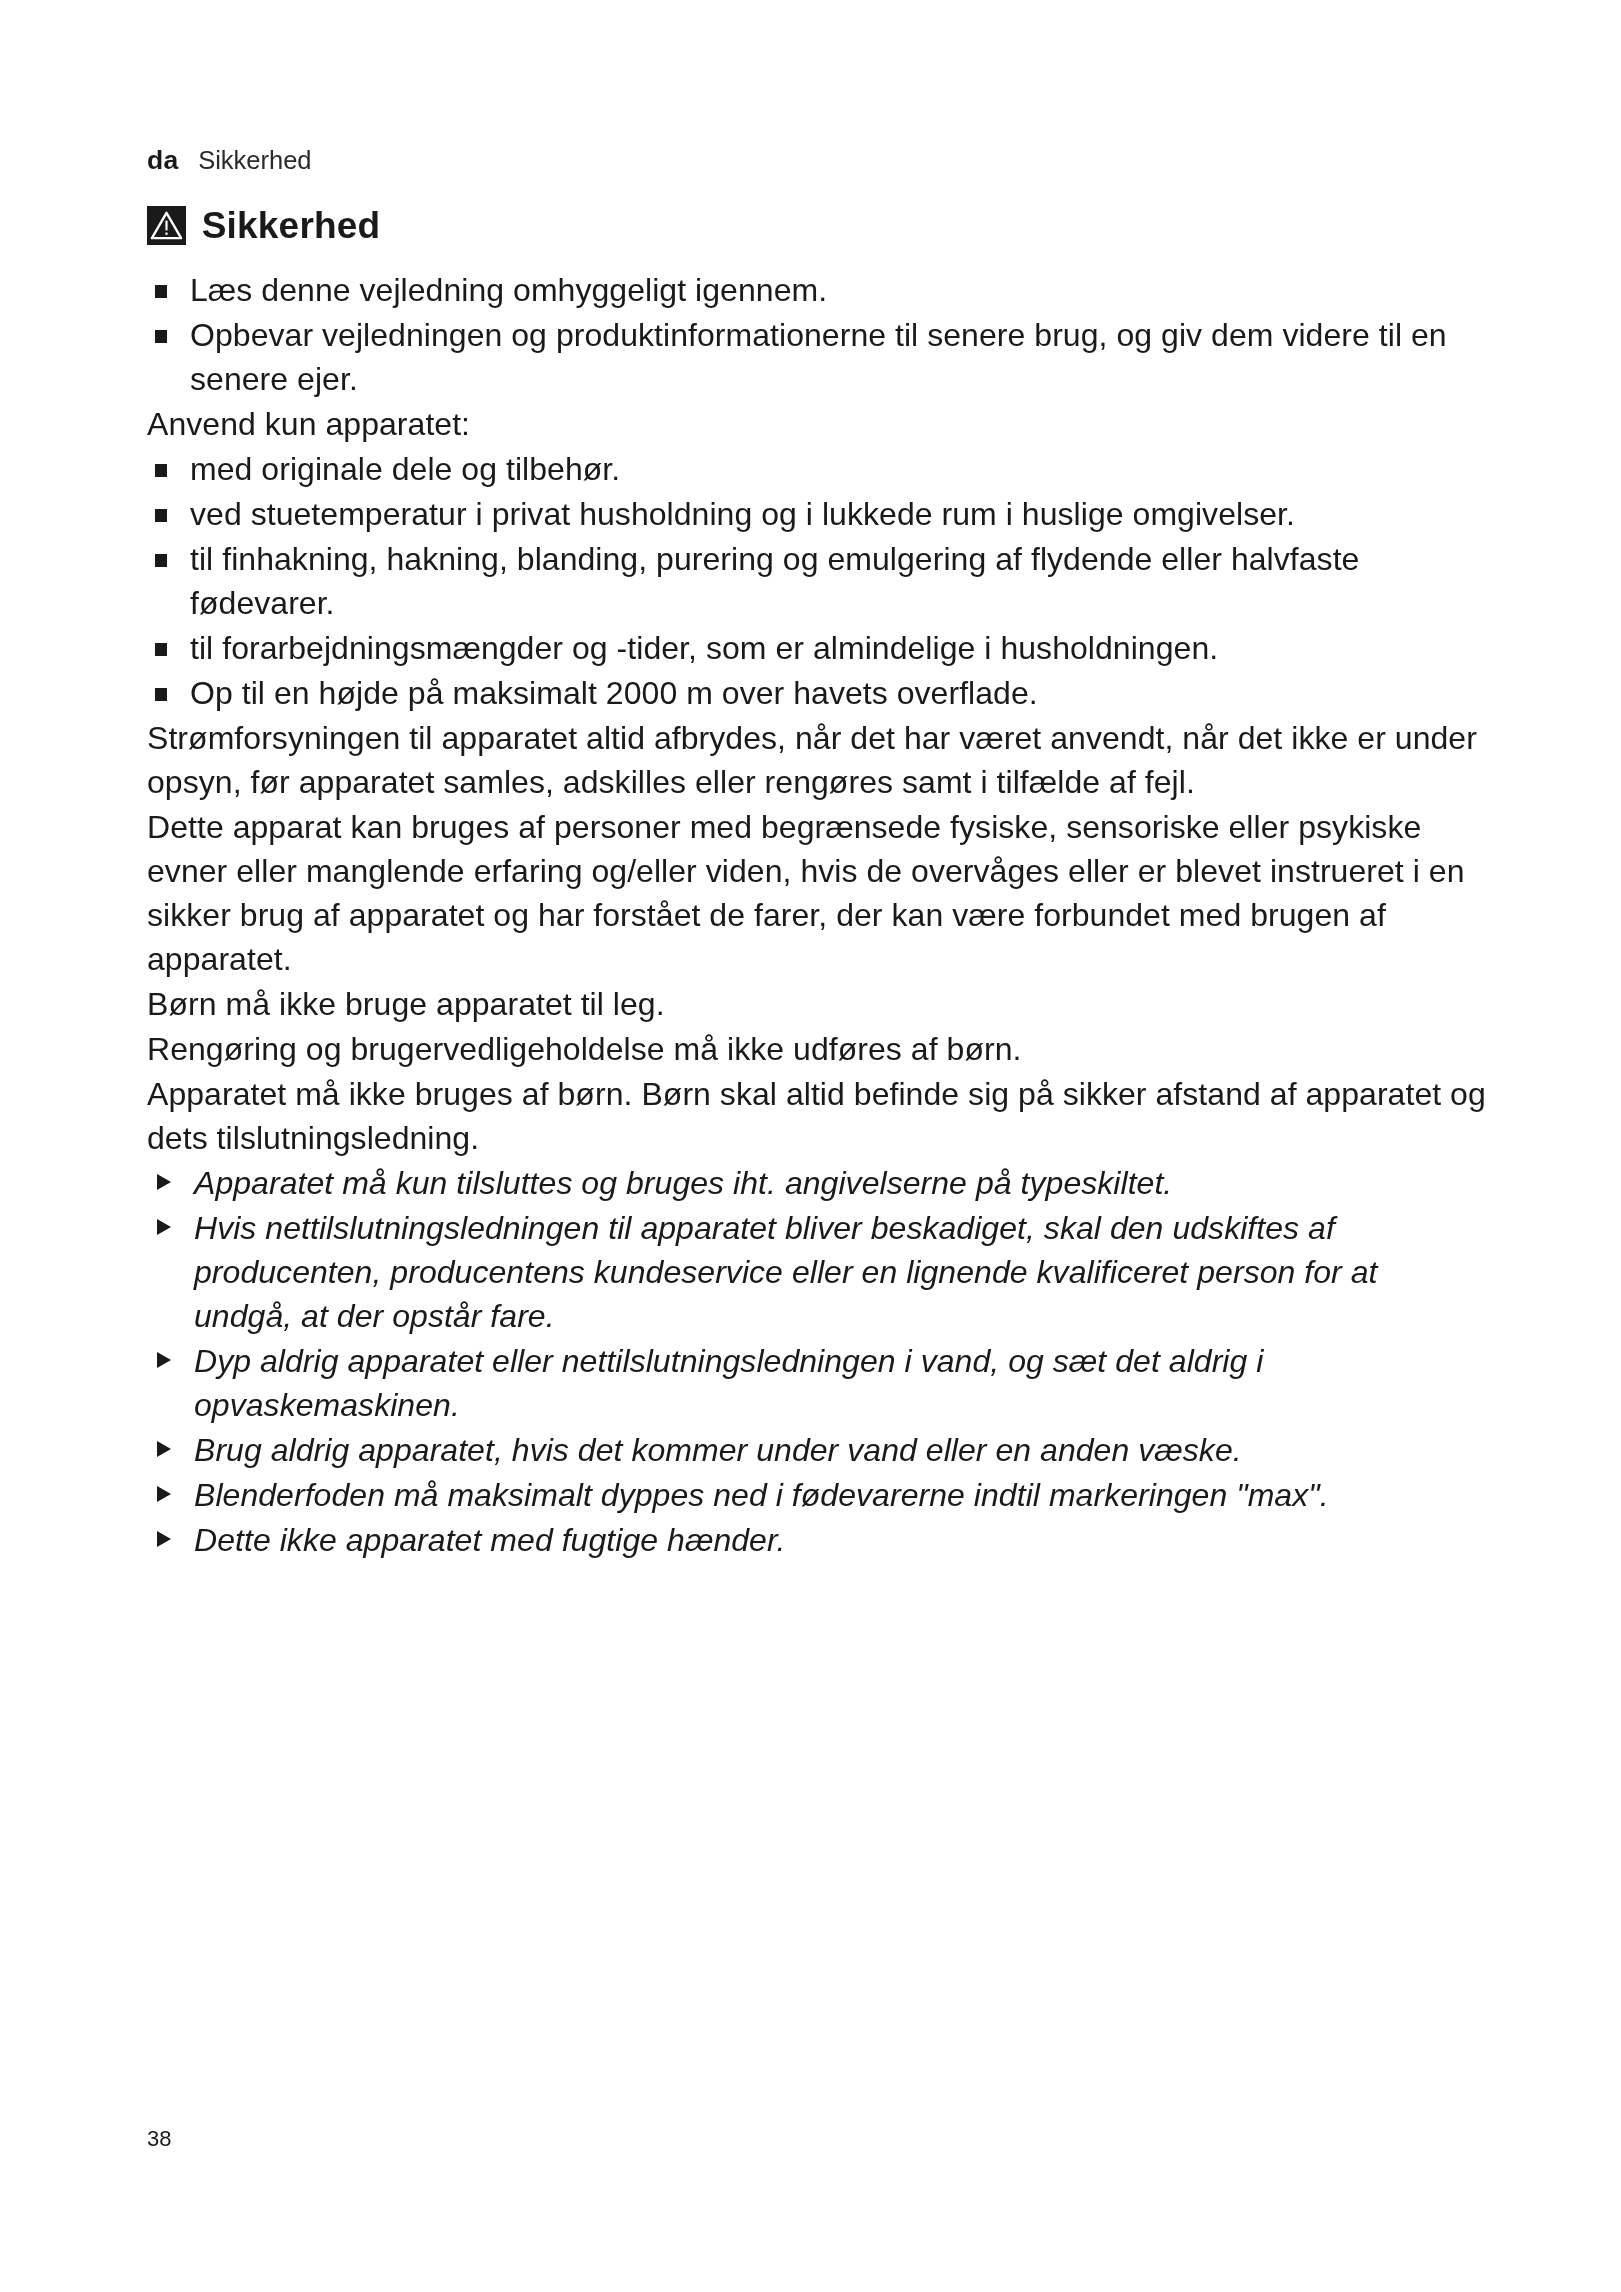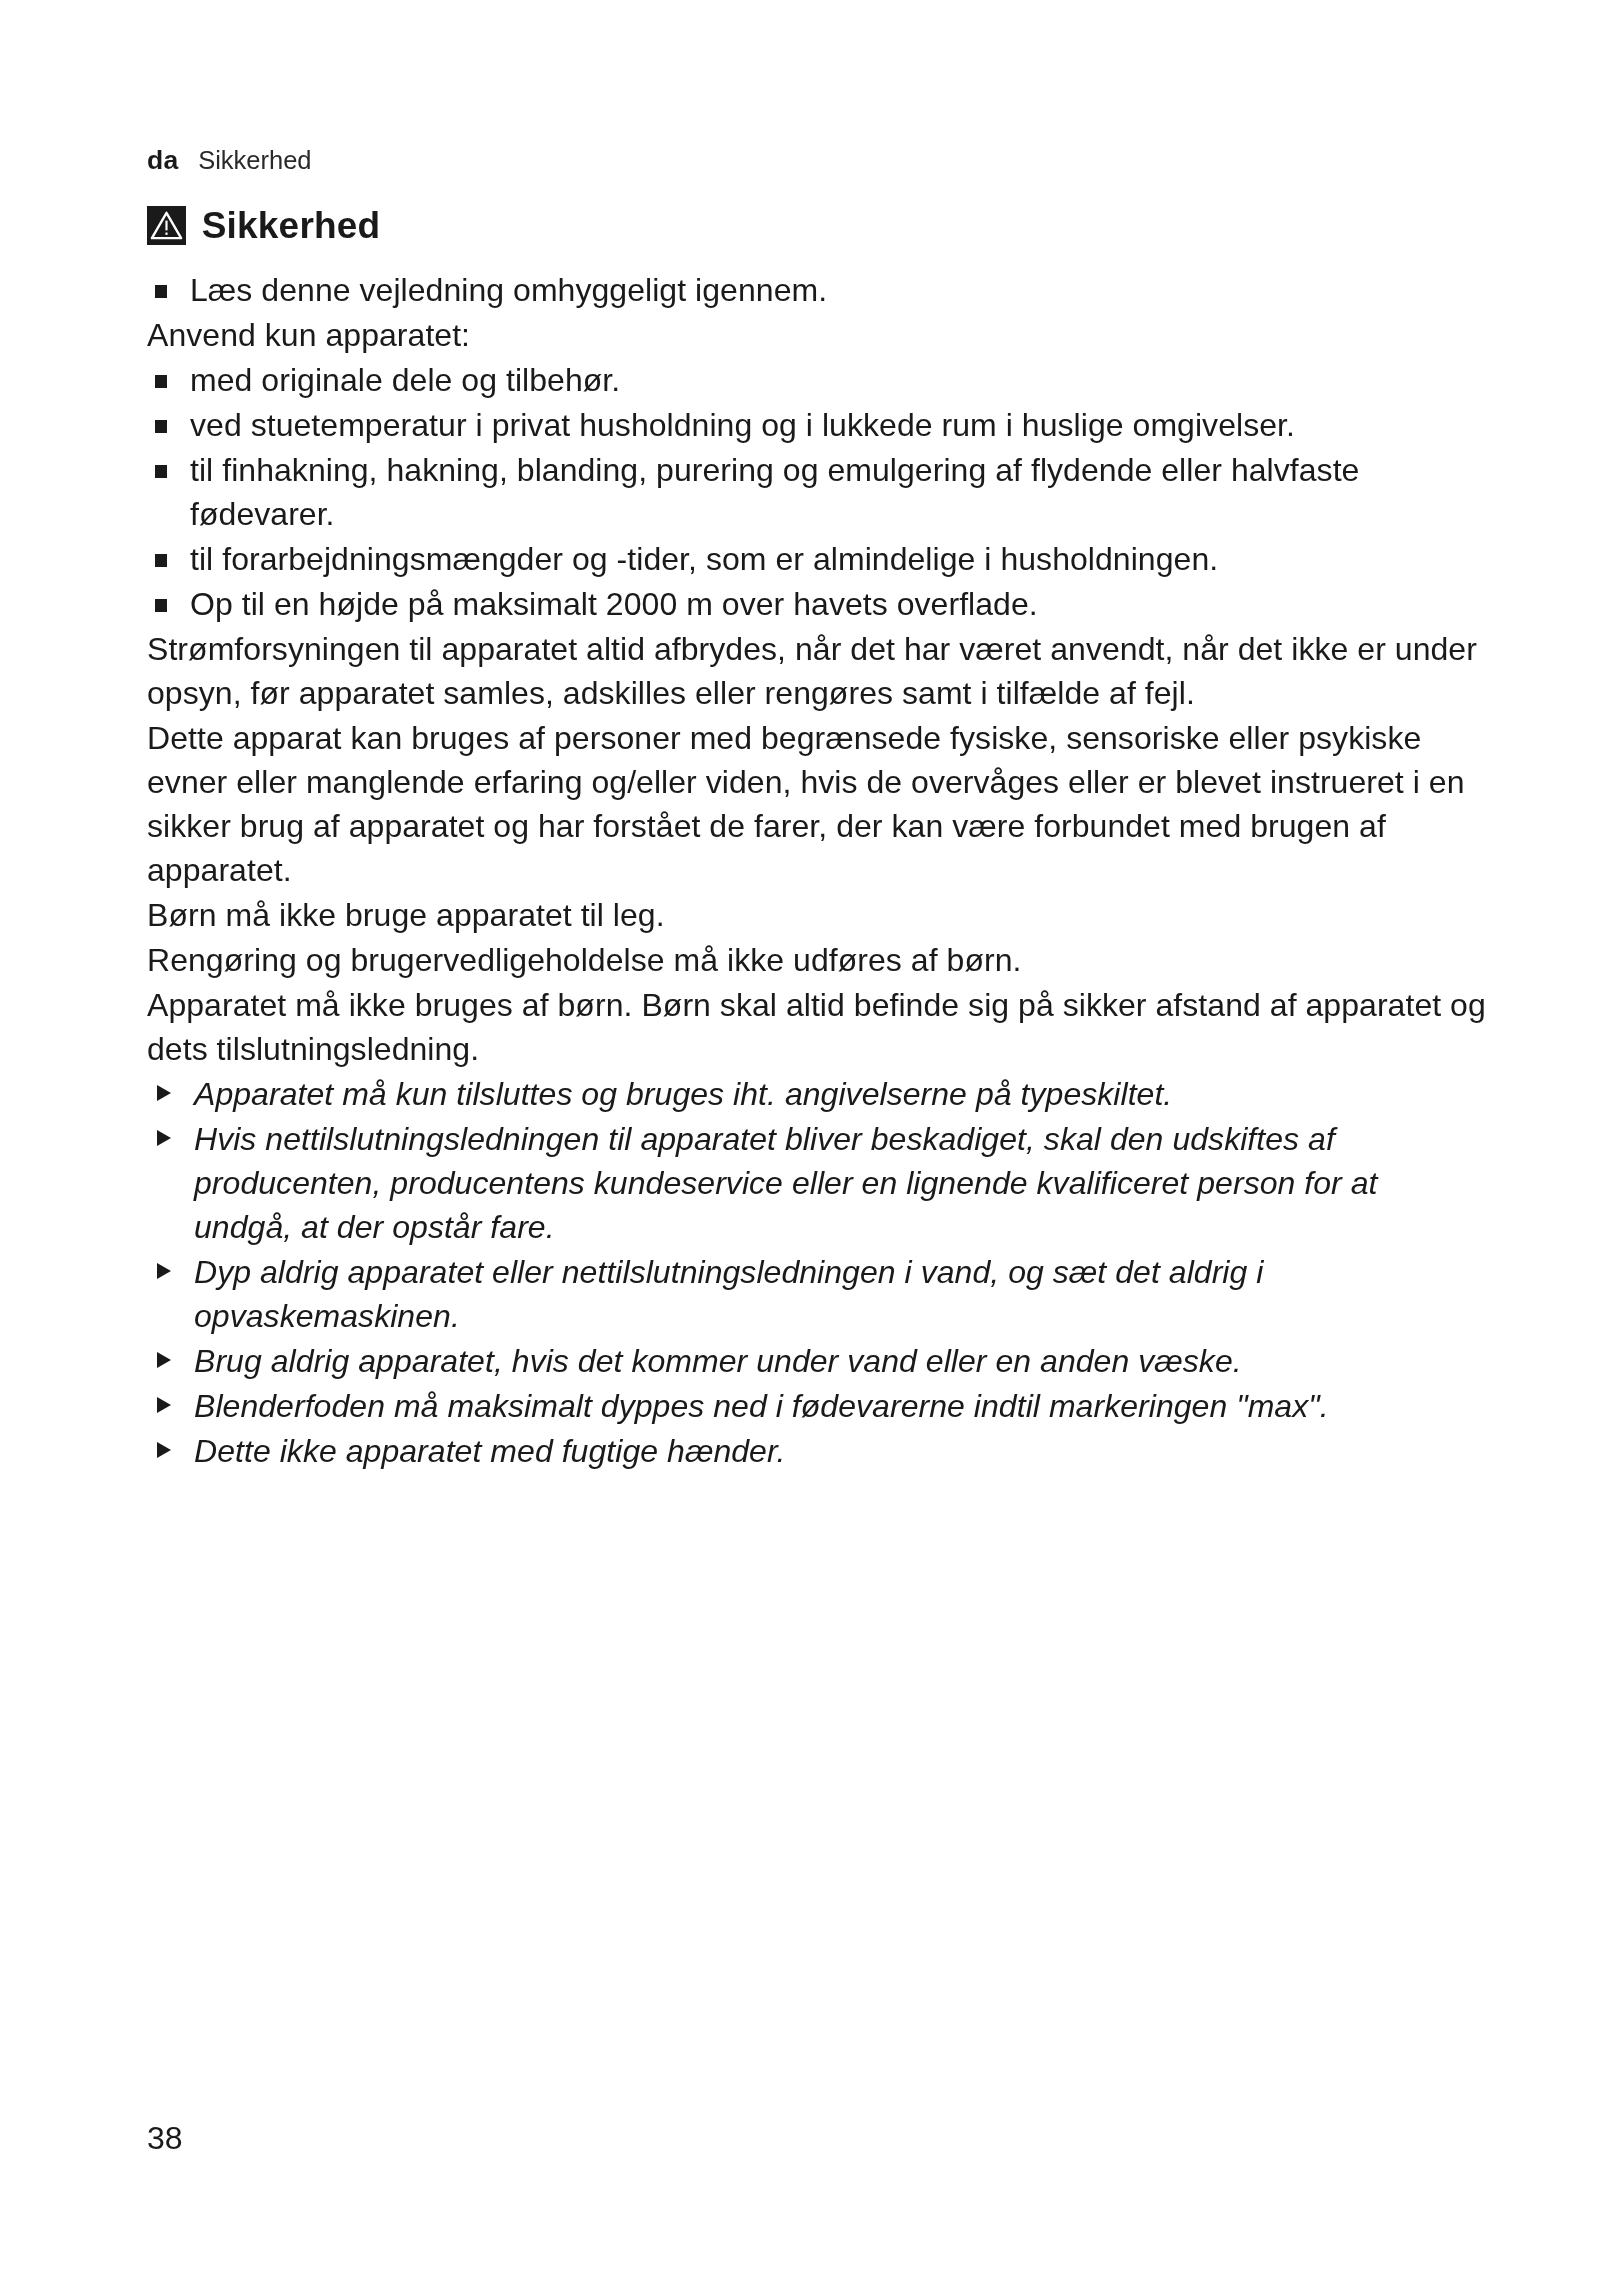--- a/index.html
+++ b/index.html
@@ -119,21 +119,21 @@
     border-left: 14.7px solid #1a1a1a;
     border-top: 8.8px solid transparent;
     border-bottom: 8.8px solid transparent;
   }
 
   
   .folio {
     position: absolute;
     left: 147px;
     top: 2125px;
-    font-size: 32px;
+    font-size: 22px;
     line-height: 27.4px;
     color: #1a1a1a;
   }
 </style>
 </head>
 <body>
 
 <div class="page">
   <div class="content">
 
@@ -148,20 +148,21 @@
           <polygon points="20,7 35,33 5,33" fill="none" stroke="#ffffff" stroke-width="2.4" stroke-linejoin="round"></polygon>
           <rect x="18.9" y="15" width="2.2" height="10" fill="#ffffff"></rect>
           <rect x="18.9" y="27.2" width="2.2" height="2.4" fill="#ffffff"></rect>
         </svg>
       </span>
       <h1>Sikkerhed</h1>
     </div>
 
     <ul class="sq">
       <li>Læs denne vejledning omhyggeligt igennem.</li>
+      <li>Opbevar vejledningen og produktinformationerne til senere brug, og giv dem videre til en senere ejer.</li>
     </ul>
 
     <p class="para">Anvend kun apparatet:</p>
 
     <ul class="sq">
       <li>med originale dele og tilbehør.</li>
       <li>ved stuetemperatur i privat husholdning og i lukkede rum i huslige omgivelser.</li>
       <li>til finhakning, hakning, blanding, purering og emulgering af flydende eller halvfaste fødevarer.</li>
       <li>til forarbejdningsmængder og -tider, som er almindelige i husholdningen.</li>
       <li>Op til en højde på maksimalt 2000 m over havets overflade.</li>

